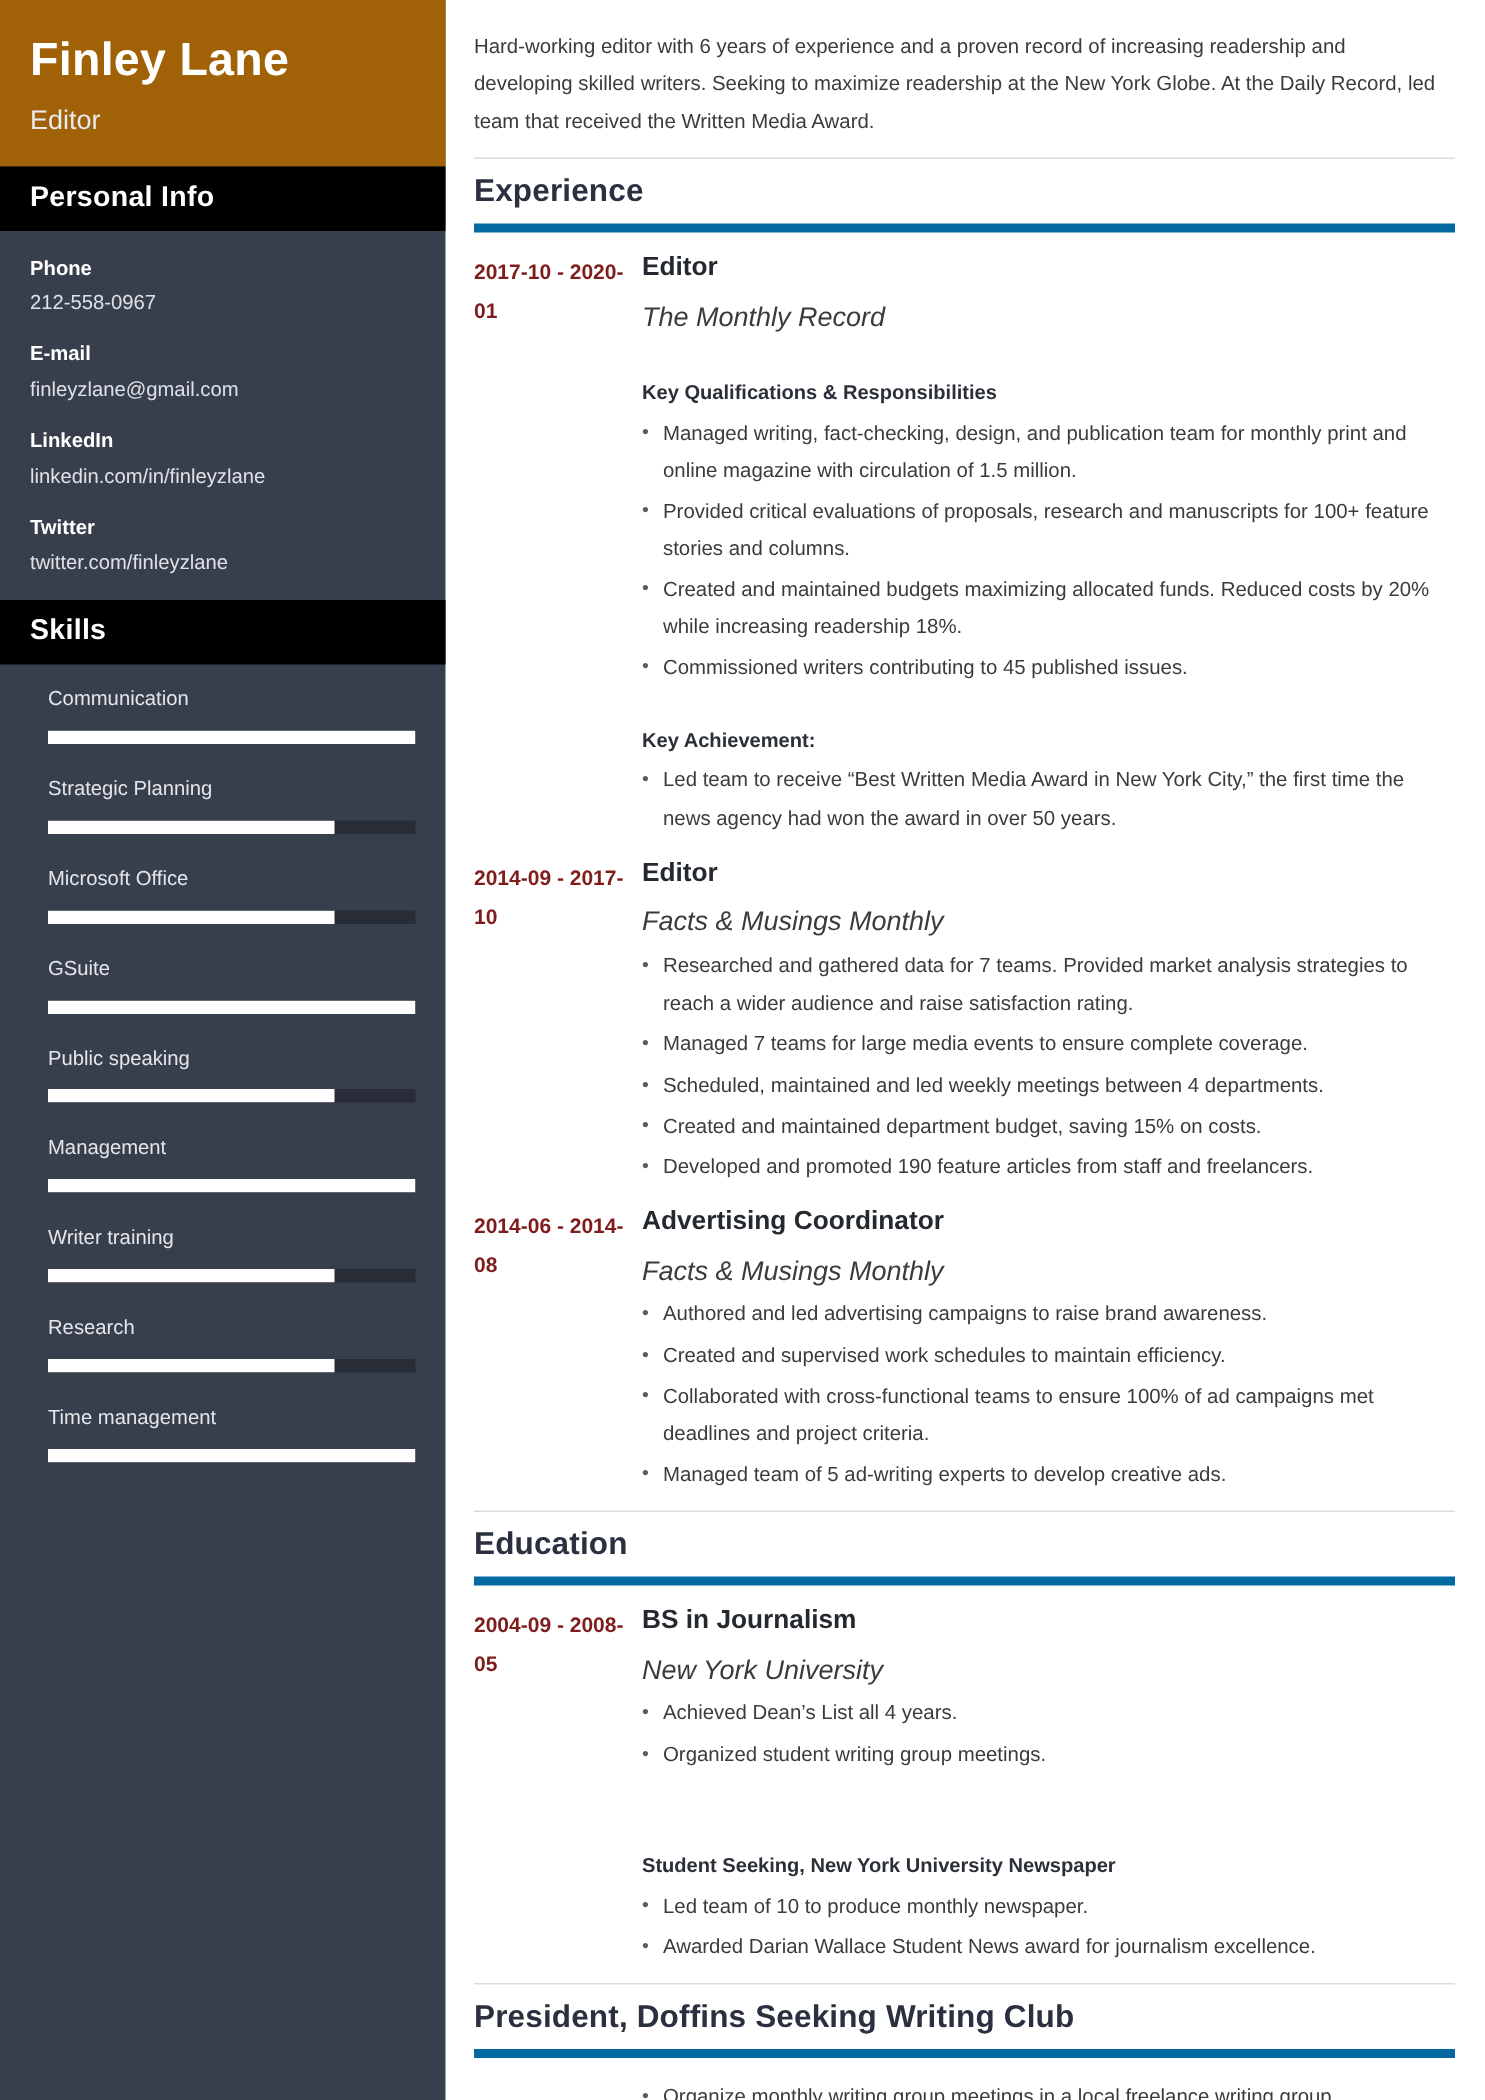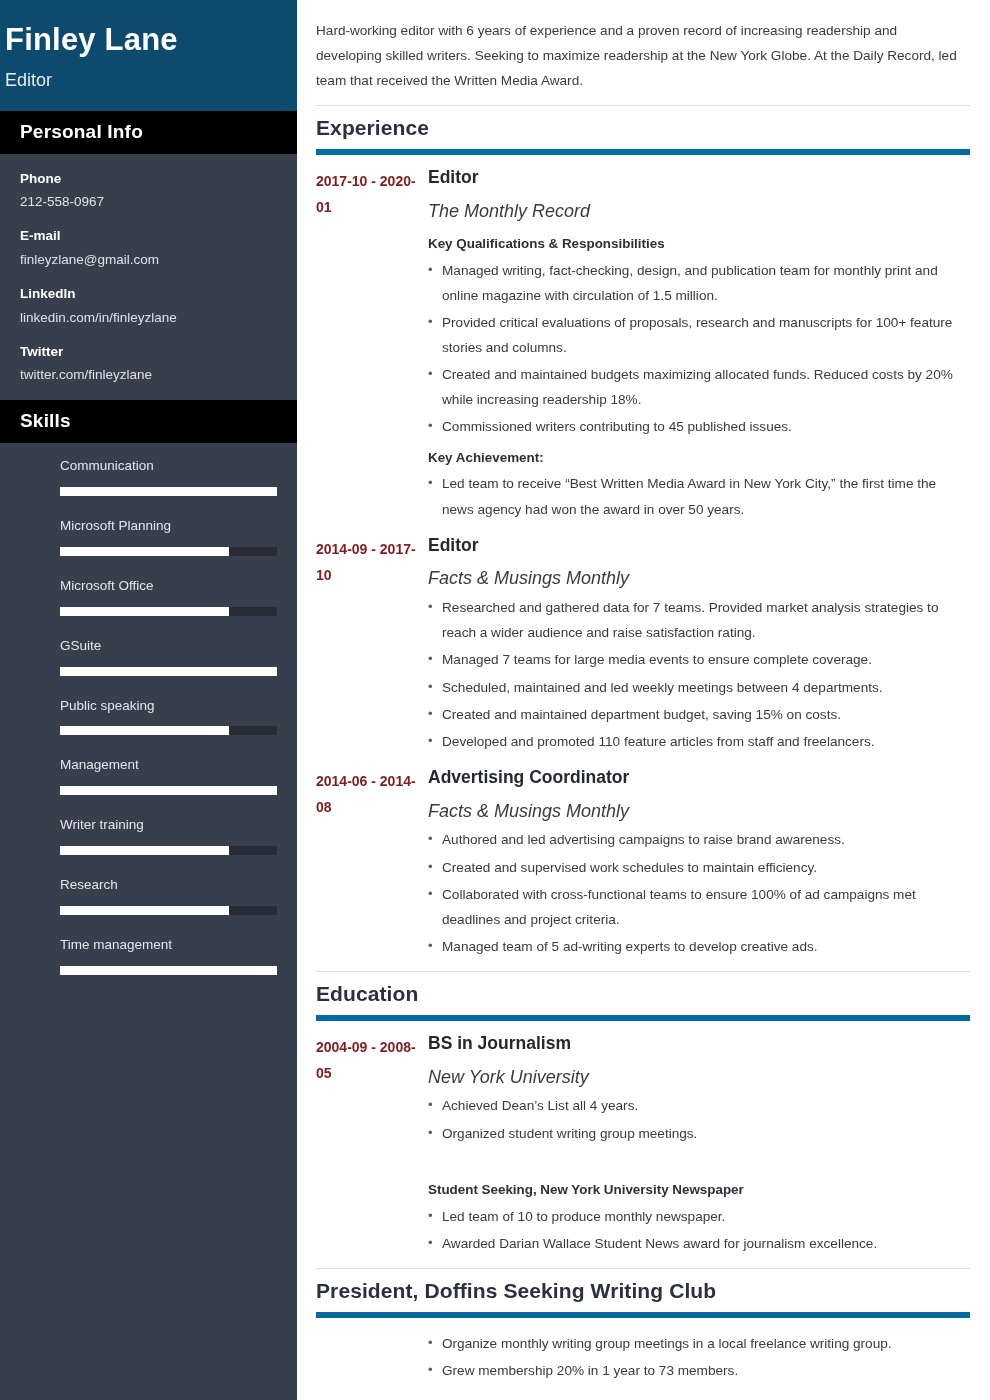--- a/index.html
+++ b/index.html
@@ -19,22 +19,22 @@
   }
 
   
   .sidebar {
     width: 297px;
     flex: 0 0 297px;
     background: #373e4c;
     color: #ffffff;
   }
   .name-block {
-    background: #0c4a6e;
-    padding: 22px 20px 20px 5px;
+    background: #a16207;
+    padding: 22px 20px 20px 20px;
   }
   .full-name {
     font-size: 31px;
     font-weight: bold;
     letter-spacing: 0.2px;
     line-height: 1.18;
     color: #ffffff;
   }
   .job-title {
     font-size: 18px;
@@ -62,21 +62,21 @@
     line-height: 1.5;
   }
   .info-value {
     font-size: 13.5px;
     color: #dfe1e7;
     line-height: 1.6;
     margin-top: 2px;
     word-break: break-word;
   }
 
-  .skills-body { padding: 14px 20px 24px 20px; margin-left: 40px; }
+  .skills-body { padding: 14px 20px 24px 32px; }
   .skill { margin-bottom: 21px; }
   .skill-label {
     font-size: 13.5px;
     color: #e4e6ea;
     line-height: 1.4;
     margin-bottom: 11px;
   }
   .skill-track {
     width: 100%;
     height: 9px;
@@ -140,21 +140,21 @@
     font-size: 18px;
     font-style: italic;
     color: #3b3b3b;
     margin-top: 7px;
     line-height: 1.6;
   }
   .sub-head {
     font-size: 13.4px;
     font-weight: bold;
     color: #2b2f38;
-    margin-top: 7px;
+    margin-top: 25px;
     line-height: 1.7;
   }
   ul.bullets {
     list-style: none;
     margin-top: 2px;
   }
   ul.bullets li {
     position: relative;
     padding-left: 14px;
     font-size: 13.6px;
@@ -211,21 +211,21 @@
       <div class="side-band-label">Skills</div>
     </div>
     <div class="skills-body" id="skills-list">
         <div class="skill">
           <div class="skill-label">Communication</div>
           <div class="skill-track">
             <div class="skill-fill" style="width: 100%;"></div>
           </div>
         </div>
         <div class="skill">
-          <div class="skill-label">Microsoft Planning</div>
+          <div class="skill-label">Strategic Planning</div>
           <div class="skill-track">
             <div class="skill-fill" style="width: 78%;"></div>
           </div>
         </div>
         <div class="skill">
           <div class="skill-label">Microsoft Office</div>
           <div class="skill-track">
             <div class="skill-fill" style="width: 78%;"></div>
           </div>
         </div>
@@ -299,21 +299,21 @@
           <div class="entry">
             <div class="entry-dates">2014-09 - 2017-10</div>
             <div class="entry-body">
               <div class="entry-role">Editor</div>
               <div class="entry-org">Facts &amp; Musings Monthly</div>
               <ul class="bullets">
                 <li>Researched and gathered data for 7 teams. Provided market analysis strategies to reach a wider audience and raise satisfaction rating.</li>
                 <li>Managed 7 teams for large media events to ensure complete coverage.</li>
                 <li>Scheduled, maintained and led weekly meetings between 4 departments.</li>
                 <li>Created and maintained department budget, saving 15% on costs.</li>
-                <li>Developed and promoted 110 feature articles from staff and freelancers.</li>
+                <li>Developed and promoted 190 feature articles from staff and freelancers.</li>
               </ul>
             </div>
           </div>
           <div class="entry">
             <div class="entry-dates">2014-06 - 2014-08</div>
             <div class="entry-body">
               <div class="entry-role">Advertising Coordinator</div>
               <div class="entry-org">Facts &amp; Musings Monthly</div>
               <ul class="bullets">
                 <li>Authored and led advertising campaigns to raise brand awareness.</li>

